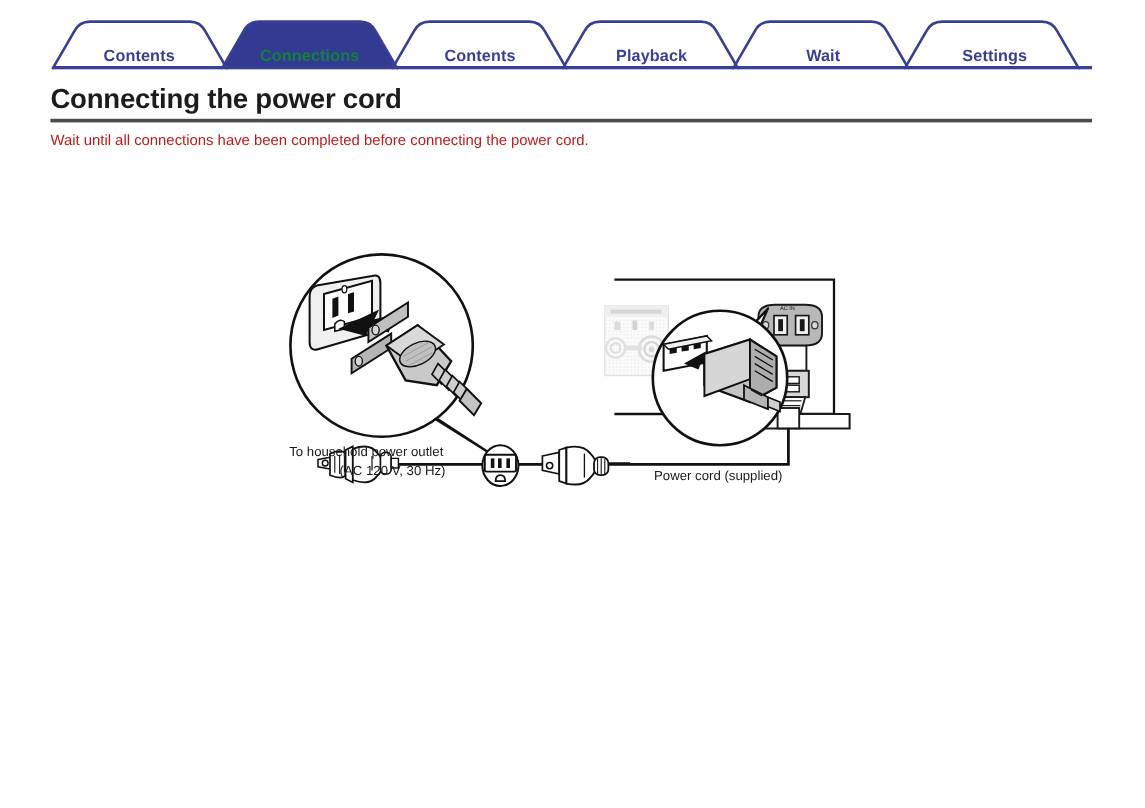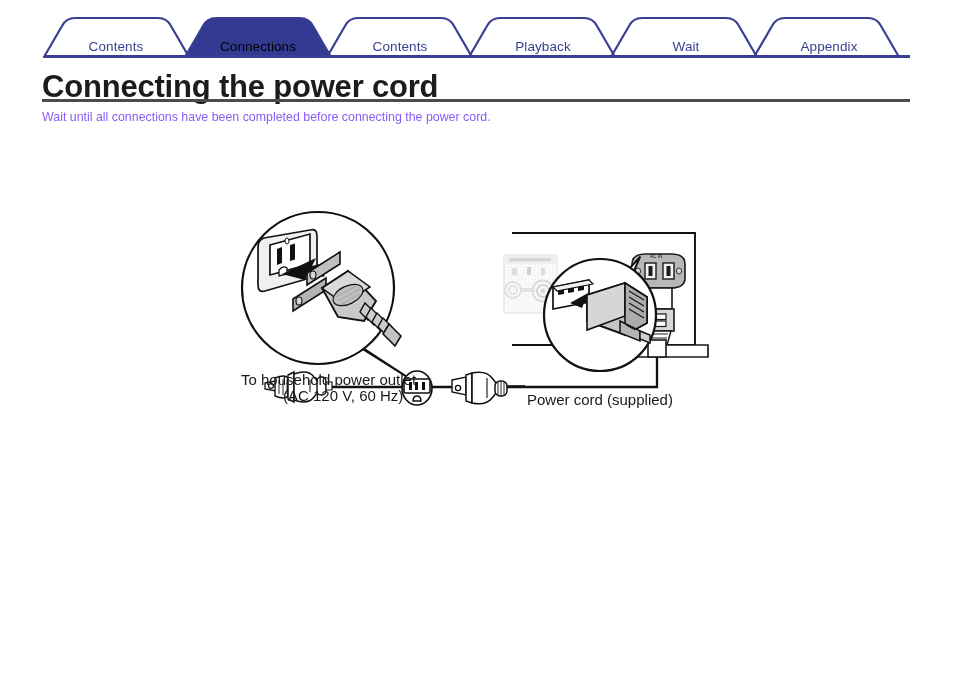--- a/index.html
+++ b/index.html
@@ -23,72 +23,72 @@
     top: 14px;
     width: 954px;
     height: 44px;
   }
   .tabbar svg { display: block; }
   .tab-label {
     position: absolute;
     top: 32px;
     transform: translate(-50%, -50%);
     font-size: 13.5px;
-    font-weight: normal;
+    font-weight: bold;
     color: #3a3f93;
     white-space: nowrap;
     letter-spacing: 0.1px;
   }
-  .tab-label.active { color: #000000; }
+  .tab-label.active { color: #15803d; }
 
   
   .page-title {
     position: absolute;
     left: 42px;
     top: 69px;
-    font-size: 31px;
+    font-size: 23px;
     font-weight: bold;
     color: #1c1c1c;
     letter-spacing: -0.2px;
   }
   .title-rule {
     position: absolute;
     left: 42px;
     top: 99px;
     width: 868px;
     height: 3px;
     background: #4c4c4c;
   }
   .intro-text {
     position: absolute;
     left: 42px;
     top: 110px;
     font-size: 12.4px;
-    color: #8b5cf6;
+    color: #b91c1c;
   }
 
   
   .diagram {
     position: absolute;
     left: 0;
     top: 125px;
     width: 954px;
     height: 300px;
   }
   .diagram svg { display: block; }
 
   .diag-text {
     position: absolute;
-    font-size: 15px;
+    font-size: 11px;
     color: #1a1a1a;
     white-space: nowrap;
   }
   #lbl-outlet-1 { left: 241px; top: 371px; }
   #lbl-outlet-2 { left: 283px; top: 387px; }
-  #lbl-powercord { left: 527px; top: 391px; }
+  #lbl-powercord { left: 545px; top: 391px; }
 
   
   .footer { position: absolute; left: 0; top: 600px; width: 954px; height: 73px; }
 </style>
 </head>
 <body>
 
 <div class="tabbar">
   <svg width="954" height="44" viewBox="0 0 954 44" xmlns="http://www.w3.org/2000/svg">
 
@@ -104,21 +104,21 @@
     </g>
 
     <rect x="44" y="41" width="866" height="3" fill="#3a3f93"></rect>
   </svg>
 
   <div class="tab-label" style="left:116px">Contents</div>
   <div class="tab-label active" style="left:258px">Connections</div>
   <div class="tab-label" style="left:400px">Contents</div>
   <div class="tab-label" style="left:543px">Playback</div>
   <div class="tab-label" style="left:686px">Wait</div>
-  <div class="tab-label" style="left:829px">Appendix</div>
+  <div class="tab-label" style="left:829px">Settings</div>
 </div>
 
 <div class="page-title">Connecting the power cord</div>
 <div class="title-rule"></div>
 <div class="intro-text">Wait until all connections have been completed before connecting the power cord.</div>
 
 <div class="diagram">
   <svg width="954" height="300" viewBox="0 0 954 300" xmlns="http://www.w3.org/2000/svg">
     <defs>
 
@@ -298,21 +298,21 @@
         <path d="M498 257 l0 13"></path>
           <path d="M501 256.5 l0 14"></path>
           <path d="M504 257 l0 13"></path>
       </g>
       <path d="M507 261 l18 0" stroke="#111" stroke-width="1.6"></path>
     </g>
   </svg>
 </div>
 
 <div class="diag-text" id="lbl-outlet-1">To household power outlet</div>
-<div class="diag-text" id="lbl-outlet-2">(AC 120 V, 60 Hz)</div>
+<div class="diag-text" id="lbl-outlet-2">(AC 120 V, 30 Hz)</div>
 <div class="diag-text" id="lbl-powercord">Power cord (supplied)</div>
 
 <div class="footer">
 
   
 
   
 
   
 

